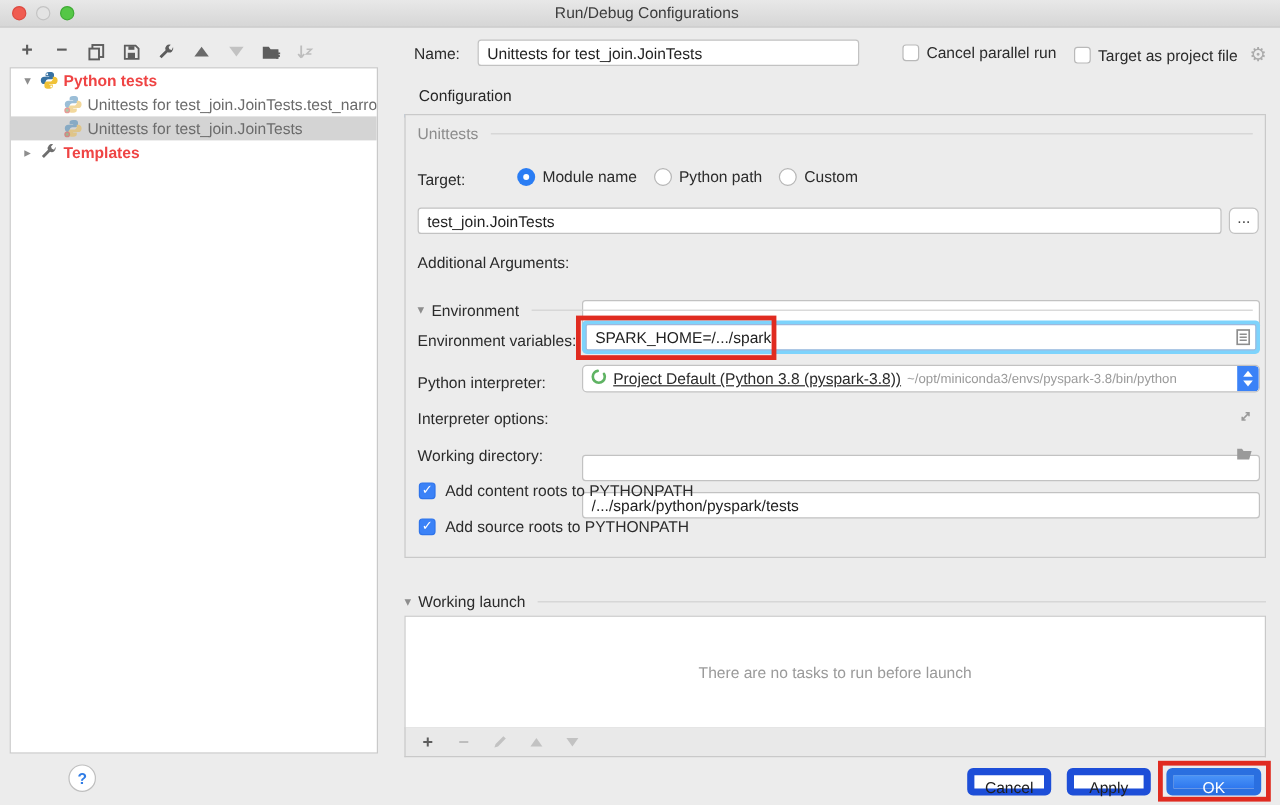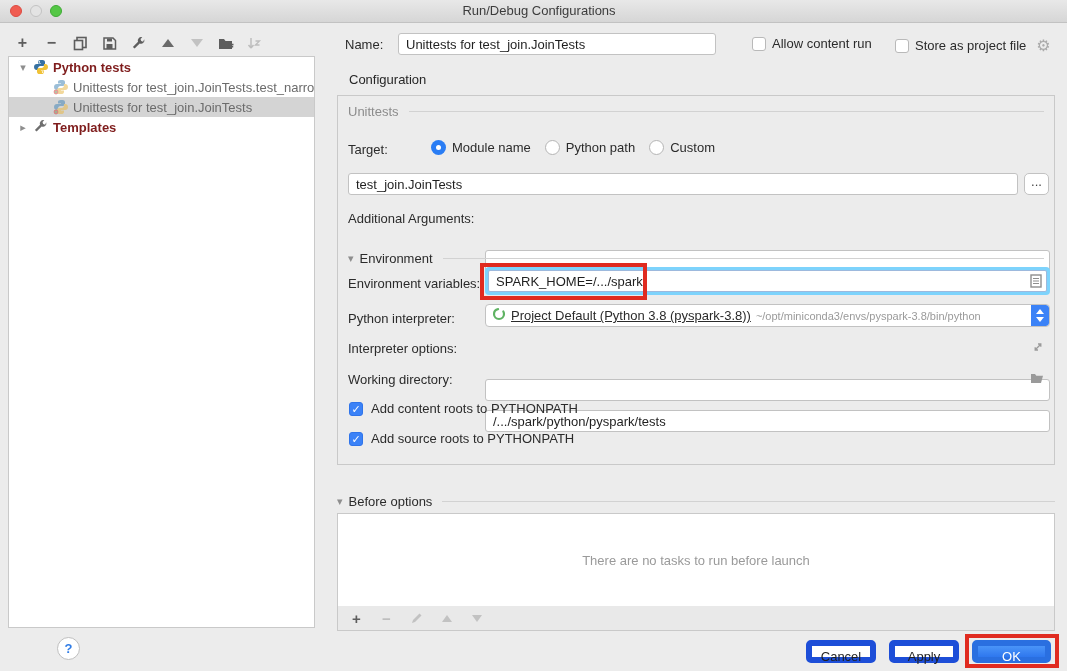--- a/index.html
+++ b/index.html
@@ -19,21 +19,21 @@
   .tri-up{width:0;height:0;border-left:6px solid transparent;border-right:6px solid transparent;border-bottom:8px solid #6a6a6a;}
   .tri-down{width:0;height:0;border-left:6px solid transparent;border-right:6px solid transparent;border-top:8px solid #c2c2c2;}
   
   .treepanel{position:absolute;left:8px;top:56px;width:307px;height:572px;background:#fff;border:1px solid #c9c9c9;overflow:hidden;box-sizing:border-box;}
   .trow{height:20px;display:flex;align-items:center;white-space:nowrap;overflow:hidden;}
   .trow .caret{width:12px;text-align:center;color:#8e8e8e;font-size:11px;margin-left:8px;flex:0 0 12px;}
   .trow .ticon{width:16px;height:16px;margin:0 4px 0 4px;flex:0 0 16px;}
   .trow.child{padding-left:40px;color:#6b6b6b;}
   .trow.child .ticon{opacity:.55;}
   .trow.selected{background:#d4d4d4;}
-  .trow .bold{font-weight:bold;color:#7f1d1d;}
+  .trow .bold{font-weight:bold;color:#ef4444;}
   
   .name-label{position:absolute;left:345px;top:37px;}
   .name-input{position:absolute;left:398px;top:33px;width:318px;height:22px;}
   input.fld{border:1px solid #c2c2c2;border-radius:3px;background:#fff;font-family:"Liberation Sans",sans-serif;font-size:13px;padding:0 7px;box-sizing:border-box;color:#1f1f1f;outline:none;}
   .cbrow{position:absolute;top:36px;display:flex;align-items:center;gap:6px;}
   .cb{width:14px;height:14px;border:1px solid #b9b9b9;border-radius:3px;background:#fff;box-sizing:border-box;}
   .cb.checked{background:#3b82f7;border-color:#2f74ea;color:#fff;font-size:11px;line-height:13px;text-align:center;}
   .gear{color:#ababab;font-size:16px;margin-left:4px;}
   
   .tabs{position:absolute;left:337px;top:66px;display:flex;flex-direction:column;}
@@ -184,25 +184,25 @@
           </svg>
       </span>
       <span class="bold">Templates</span>
     </div>
   </div>
 
   <span class="name-label">Name:</span>
   <input class="fld name-input" value="Unittests for test_join.JoinTests" style="">
   <div class="cbrow" style="left:752px;">
     <span class="cb"></span>
-    <span>Allow content run</span>
+    <span>Cancel parallel run</span>
   </div>
   <div class="cbrow" style="left:895px;">
     <span class="cb"></span>
-    <span>Store as project file</span>
+    <span>Target as project file</span>
     <span class="gear">⚙</span>
   </div>
 
   <div class="tabs">
     <div class="tab active">Configuration</div>
     <div class="tab">EnvFile</div>
     <div class="tab">Logs</div>
   </div>
 
   <div class="panel">
@@ -292,21 +292,21 @@
       <span>Add content roots to PYTHONPATH</span>
     </div>
     <div class="cbline" style="top:335px;">
       <span class="cb checked">✓</span>
       <span>Add source roots to PYTHONPATH</span>
     </div>
   </div>
 
   <div class="bl-head grouphead dark" style="left:337px;right:auto;width:718px;">
     <span class="tri">▾</span>
-    <span>Before options</span>
+    <span>Working launch</span>
     <span class="line"></span>
   </div>
   <div class="bl-box">
     <span>There are no tasks to run before launch</span>
   </div>
   <div class="bl-toolbar">
     <span class="tbi">+</span>
     <span class="tbi dis">−</span>
     <span class="tbi dis">
       <svg width="13" height="13" viewBox="0 0 13 13">

